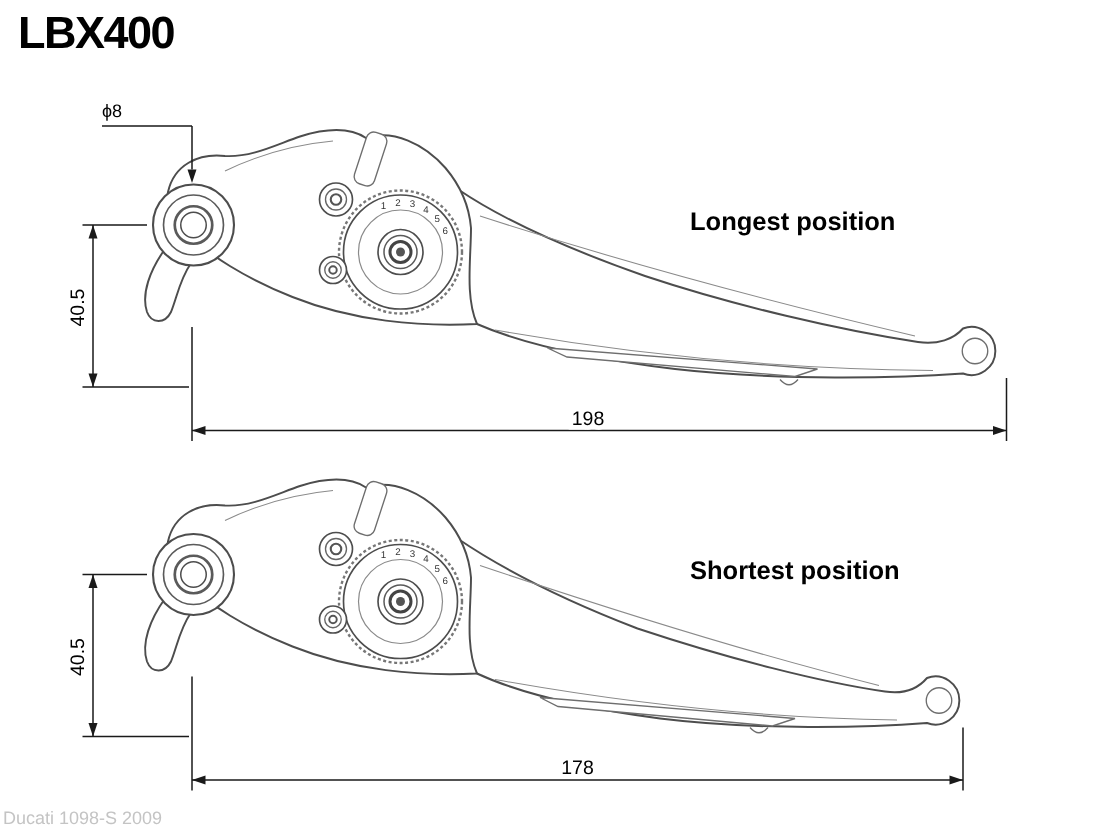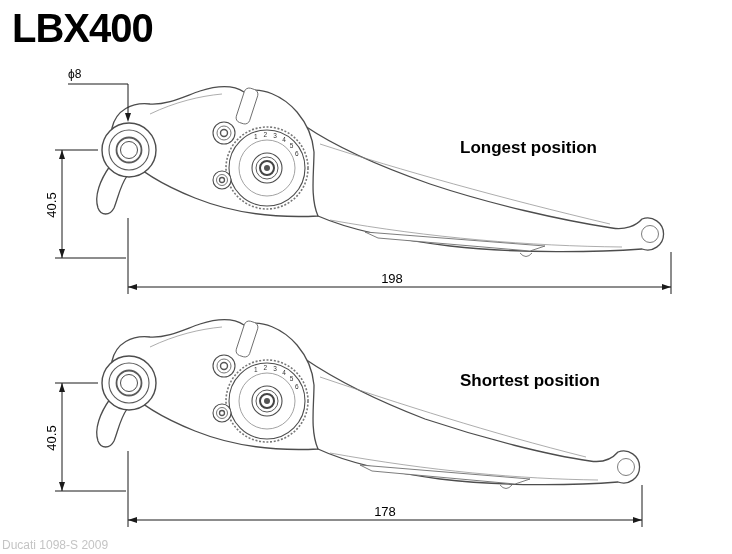--- a/index.html
+++ b/index.html
@@ -1,18 +1,18 @@
 <!DOCTYPE html>
 <html><head>
 <meta charset="utf-8">
 <style>
   html,body{margin:0;padding:0;background:#fff;}
   #page{position:relative;width:732px;height:554px;background:#fff;overflow:hidden;
         font-family:"Liberation Sans",sans-serif;}
-  #title{position:absolute;left:12px;top:6px;margin:0;font-size:40px;font-weight:700;
+  #title{position:absolute;left:12px;top:6px;margin:0;font-size:30px;font-weight:700;
          letter-spacing:-1px;color:#000;}
   .view-svg{position:absolute;left:0;width:732px;height:250px;}
   #svg-top{top:48px;}
   #svg-bottom{top:281px;}
   #watermark{position:absolute;left:2px;top:538px;font-size:12px;color:#c4c4c4;}
   svg text{font-family:"Liberation Sans",sans-serif;fill:#000;}
   .pos-label{font-size:17px;font-weight:700;}
   .dim-text{font-size:13px;}
   .hole-text{font-size:12px;}
   .scale-num{font-size:6.5px;fill:#333;}

